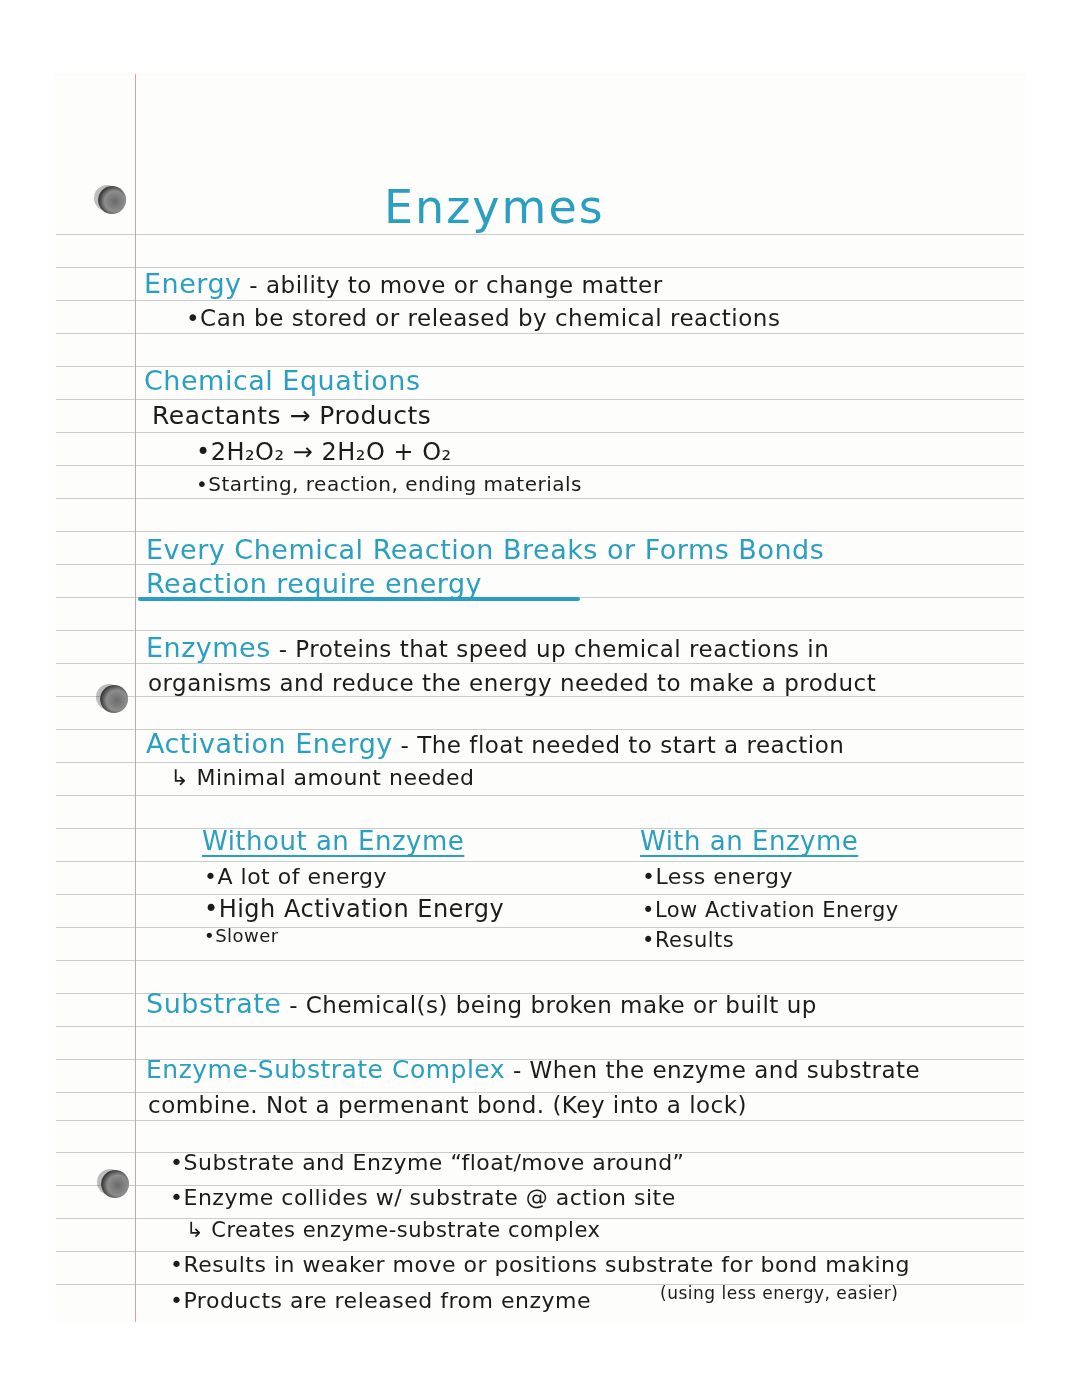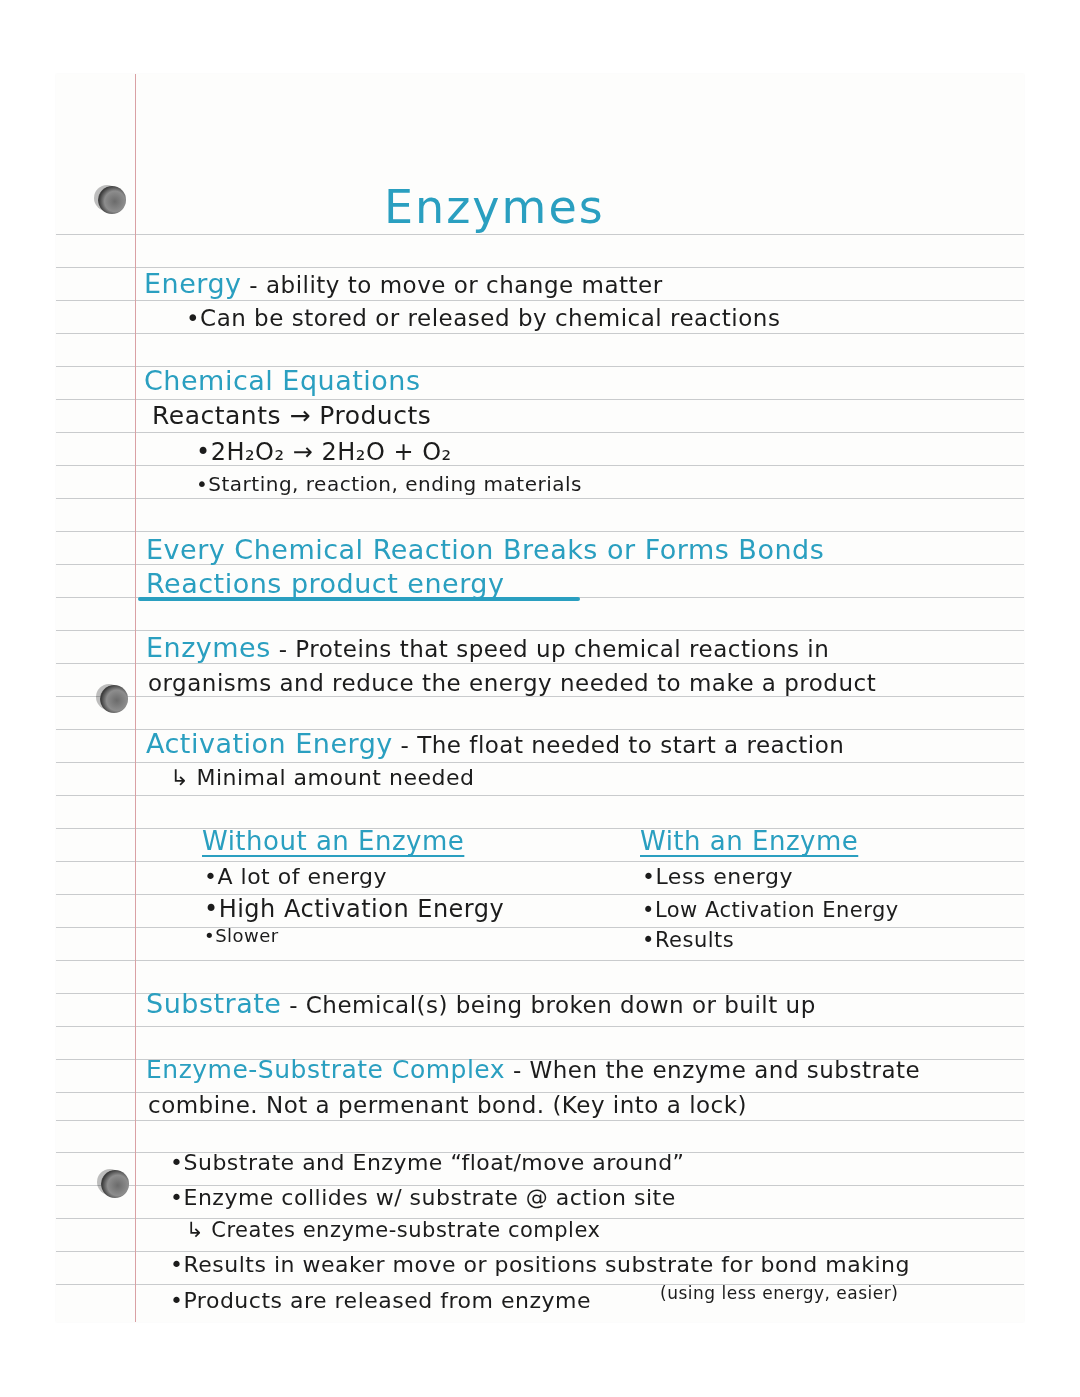--- a/index.html
+++ b/index.html
@@ -93,21 +93,21 @@
   <span>- ability to move or change matter</span>
 </div>
 <div class="txt bullet" style="left:186px; top:305px">Can be stored or released by chemical reactions</div>
 
 <div class="txt teal" style="left:144px; top:365px; font-size:27px">Chemical Equations</div>
 <div class="txt" style="left:152px; top:401px; font-size:25px">Reactants → Products</div>
 <div class="txt bullet" style="left:196px; top:438px; font-size:24px">2H₂O₂ → 2H₂O + O₂</div>
 <div class="txt bullet" style="left:196px; top:472px; font-size:20px">Starting, reaction, ending materials</div>
 
 <div class="txt teal" style="left:146px; top:534px; font-size:27px">Every Chemical Reaction Breaks or Forms Bonds</div>
-<div class="txt teal" style="left:146px; top:568px; font-size:27px">Reactions product energy</div>
+<div class="txt teal" style="left:146px; top:568px; font-size:27px">Reaction require energy</div>
 <div class="thick-ul" style="left:138px; top:597px; width:442px"></div>
 
 <div class="txt" style="left:146px; top:632px">
   <span class="teal" style="font-size:27px">Enzymes</span>
   <span>- Proteins that speed up chemical reactions in</span>
 </div>
 <div class="txt" style="left:148px; top:670px">organisms and reduce the energy needed to make a product</div>
 
 <div class="txt" style="left:146px; top:728px">
   <span class="teal" style="font-size:27px">Activation Energy</span>
@@ -120,21 +120,21 @@
 <div class="txt bullet" style="left:204px; top:895px; font-size:24px">High Activation Energy</div>
 <div class="txt bullet" style="left:204px; top:925px; font-size:18px">Slower</div>
 
 <div class="txt teal ul" style="left:640px; top:826px; font-size:26px">With an Enzyme</div>
 <div class="txt bullet" style="left:642px; top:864px; font-size:22px">Less energy</div>
 <div class="txt bullet" style="left:642px; top:898px; font-size:21px">Low Activation Energy</div>
 <div class="txt bullet" style="left:642px; top:928px; font-size:21px">Results</div>
 
 <div class="txt" style="left:146px; top:988px">
   <span class="teal" style="font-size:27px">Substrate</span>
-  <span>- Chemical(s) being broken down or built up</span>
+  <span>- Chemical(s) being broken make or built up</span>
 </div>
 
 <div class="txt" style="left:146px; top:1055px">
   <span class="teal" style="font-size:25px">Enzyme-Substrate Complex</span>
   <span>- When the enzyme and substrate</span>
 </div>
 <div class="txt" style="left:148px; top:1092px">combine. Not a permenant bond. (Key into a lock)</div>
 
 <div class="txt bullet" style="left:170px; top:1150px; font-size:22px">Substrate and Enzyme “float/move around”</div>
 <div class="txt bullet" style="left:170px; top:1185px; font-size:22px">Enzyme collides w/ substrate @ action site</div>

